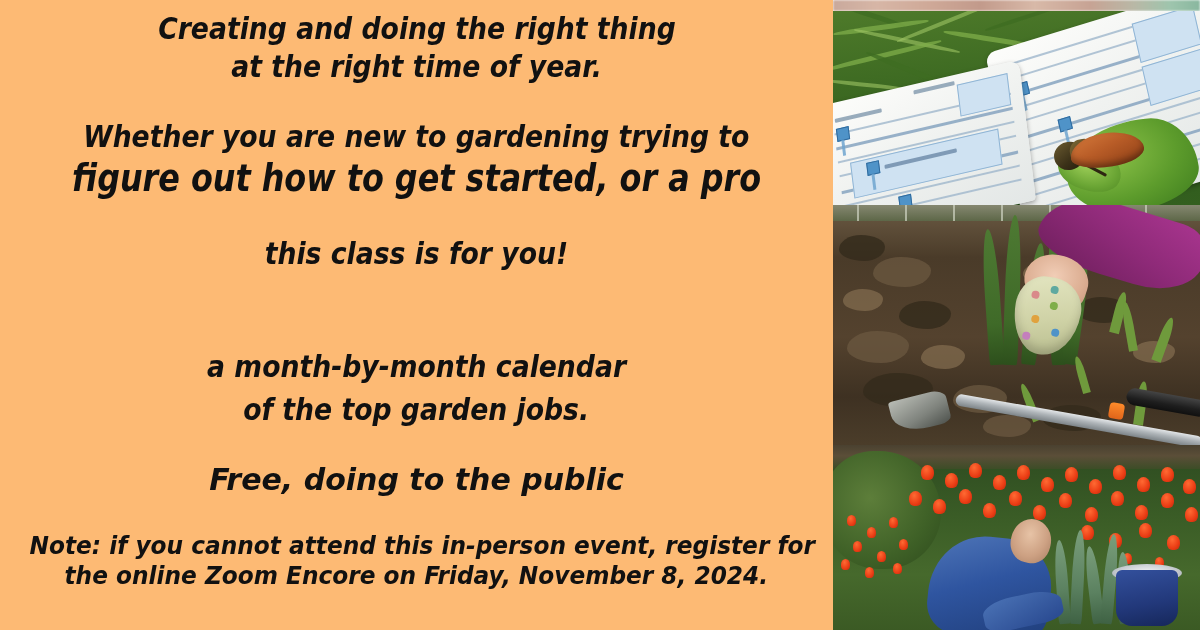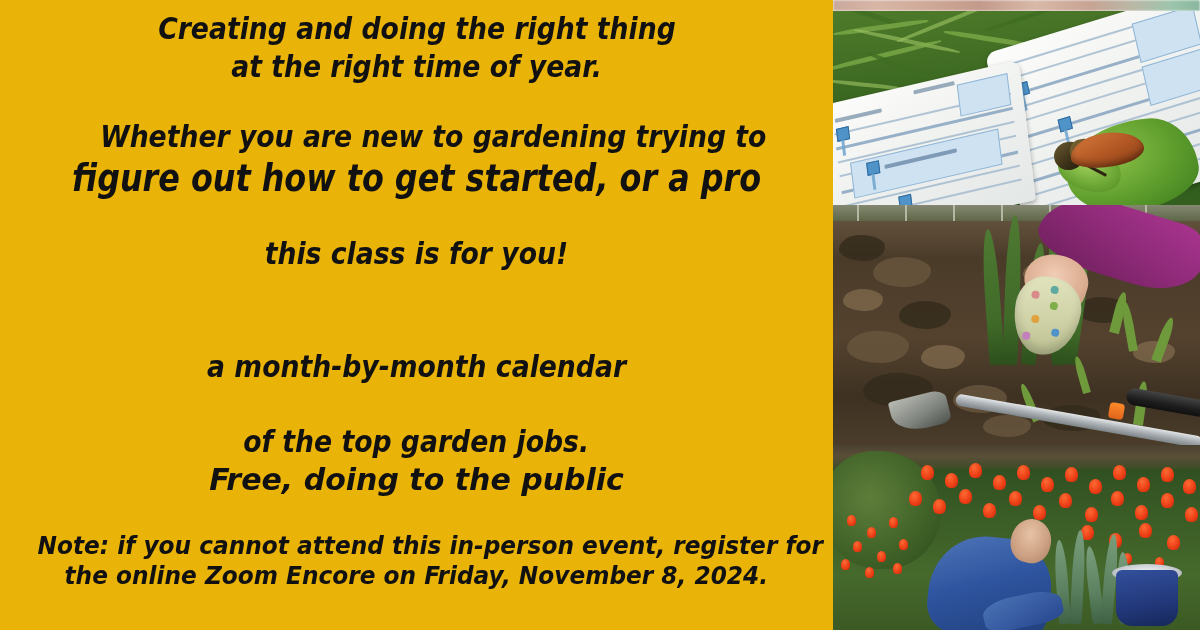--- a/index.html
+++ b/index.html
@@ -21,21 +21,21 @@
     background: #ffffff;
     display: flex;
     flex-direction: row;
   }
 
   
   #text-column {
     position: relative;
     width: 833px;
     height: 630px;
-    background: #eab308;
+    background: #fdba74;
     flex: 0 0 833px;
   }
 
   .line {
     position: absolute;
     left: 0;
     width: 833px;
     text-align: center;
     color: #111111;
     white-space: nowrap;
@@ -69,35 +69,35 @@
     display: inline-block;
     transform: scaleX(0.93);
     transform-origin: center;
   }
 
   
   #hl-1 { top: 10px;  font-size: 31px; letter-spacing: 0px; }
   #hl-2 { top: 48px;  font-size: 31px; letter-spacing: 0px; }
 
   
-  #p1-1 { top: 118px; font-size: 31px; margin-left: 17px; }
+  #p1-1 { top: 118px; font-size: 31px; }
   #p1-2 { top: 157px; font-size: 37px; }
   #p1-3 { top: 196px; font-size: 31px; }
   #p1-4 { top: 235px; font-size: 31px; }
 
   
   #p2-1 { top: 305px; font-size: 31px; }
   #p2-2 { top: 348px; font-size: 31px; }
-  #p2-3 { top: 391px; font-size: 31px; margin-top: 32px; }
+  #p2-3 { top: 391px; font-size: 31px; }
 
   
   #free-1 { top: 462px; font-size: 30px; }
 
   
-  #note-1 { top: 531px; font-size: 25px; padding-left: 8px; }
+  #note-1 { top: 531px; font-size: 25px; }
   #note-2 { top: 561px; font-size: 25px; }
 
   
   #image-column {
     position: relative;
     width: 367px;
     height: 630px;
     flex: 0 0 367px;
     background: #ffffff;
     overflow: hidden;

